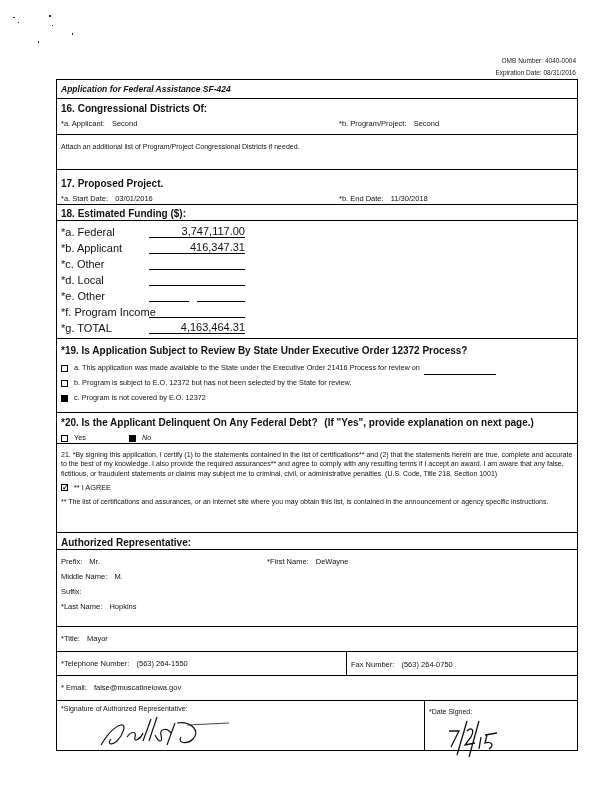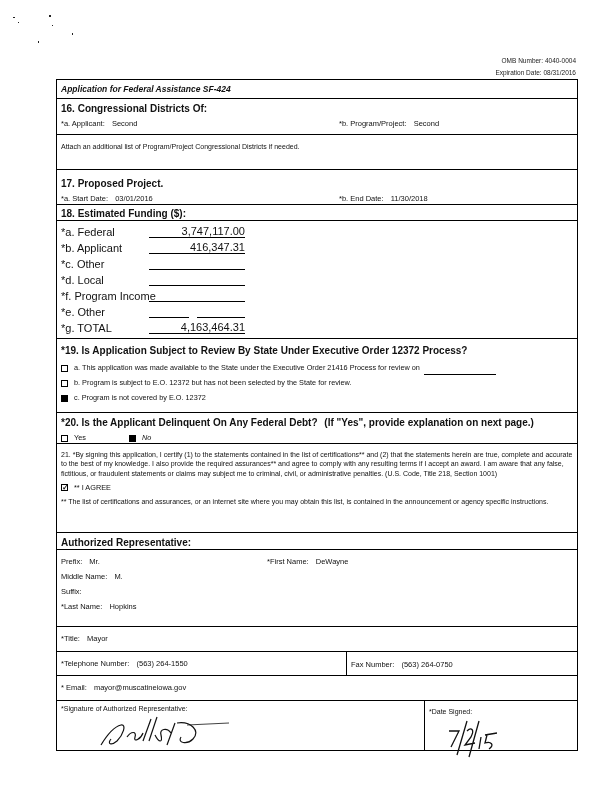--- a/index.html
+++ b/index.html
@@ -97,29 +97,29 @@
     </div>
     <div class="fund-row">
       <span class="flabel">*c. Other</span>
       <span class="fval"></span>
     </div>
     <div class="fund-row">
       <span class="flabel">*d. Local</span>
       <span class="fval"></span>
     </div>
     <div class="fund-row">
-      <span class="flabel">*f. Program Income</span>
-      <span class="fval"></span>
-    </div>
-    <div class="fund-row">
       <span class="flabel">*e. Other</span>
       <span class="fval split">
           <span class="a"></span>
           <span class="b"></span>
         </span>
+    </div>
+    <div class="fund-row">
+      <span class="flabel">*f. Program Income</span>
+      <span class="fval"></span>
     </div>
     <div class="fund-row">
       <span class="flabel">*g. TOTAL</span>
       <span class="fval">4,163,464.31</span>
     </div>
   </div>
 
   <div class="row" style="height:74px;">
     <div class="sec-head" style="padding-top:6px;height:15px;">*19. Is Application Subject to Review By State Under Executive Order 12372 Process?</div>
     <div class="opt">
@@ -196,21 +196,21 @@
       <div class="line" style="padding-top:5px;">
         <span class="lbl">Fax Number:</span>
         <span class="val">(563) 264-0750</span>
       </div>
     </div>
   </div>
 
   <div class="row" style="height:25px;">
     <div class="line" style="padding-top:4px;">
       <span class="lbl">* Email:</span>
-      <span class="val">mayor@muscatineiowa.gov</span>
+      <span class="val">false@muscatineiowa.gov</span>
     </div>
   </div>
 
   <div class="row split-row" style="height:50px;">
     <div style="width:368px;border-right:1.6px solid #000;position:relative;">
       <div class="para" style="padding-top:3px;">*Signature of Authorized Representative:</div>
       <svg width="140" height="36" viewBox="0 0 140 36" style="position:absolute;left:40px;top:12px;">
         <path d="M4 32 C10 22, 16 14, 24 12 C30 11, 26 22, 20 28 C14 33, 10 31, 14 26 M30 24 C34 18, 40 18, 38 24 C36 30, 44 26, 46 20 M46 28 L54 6 M52 28 L60 4 M58 22 C62 30, 66 30, 64 22 C62 16, 70 14, 74 20 M70 32 L78 10 M80 10 C94 8, 104 18, 96 26 C90 32, 80 30, 84 24" fill="none" stroke="#111" stroke-width="1.2"></path>
         <path d="M90 12 L132 10" fill="none" stroke="#111" stroke-width="0.8"></path>
       </svg>

